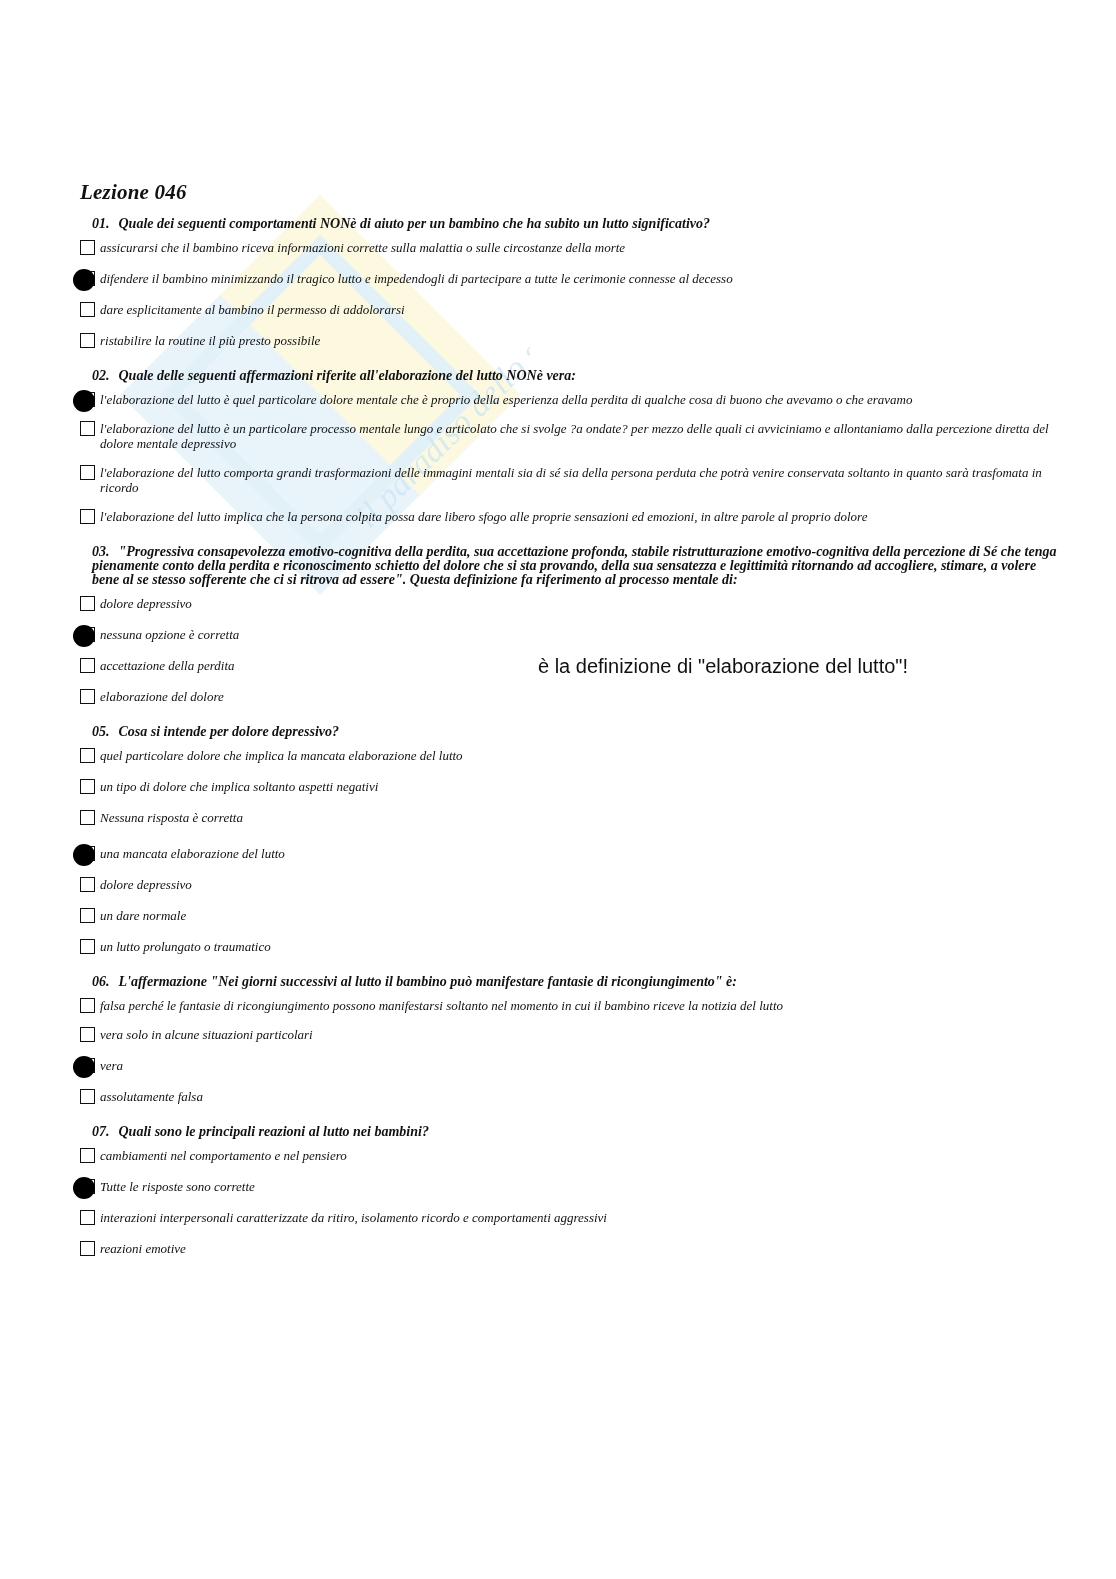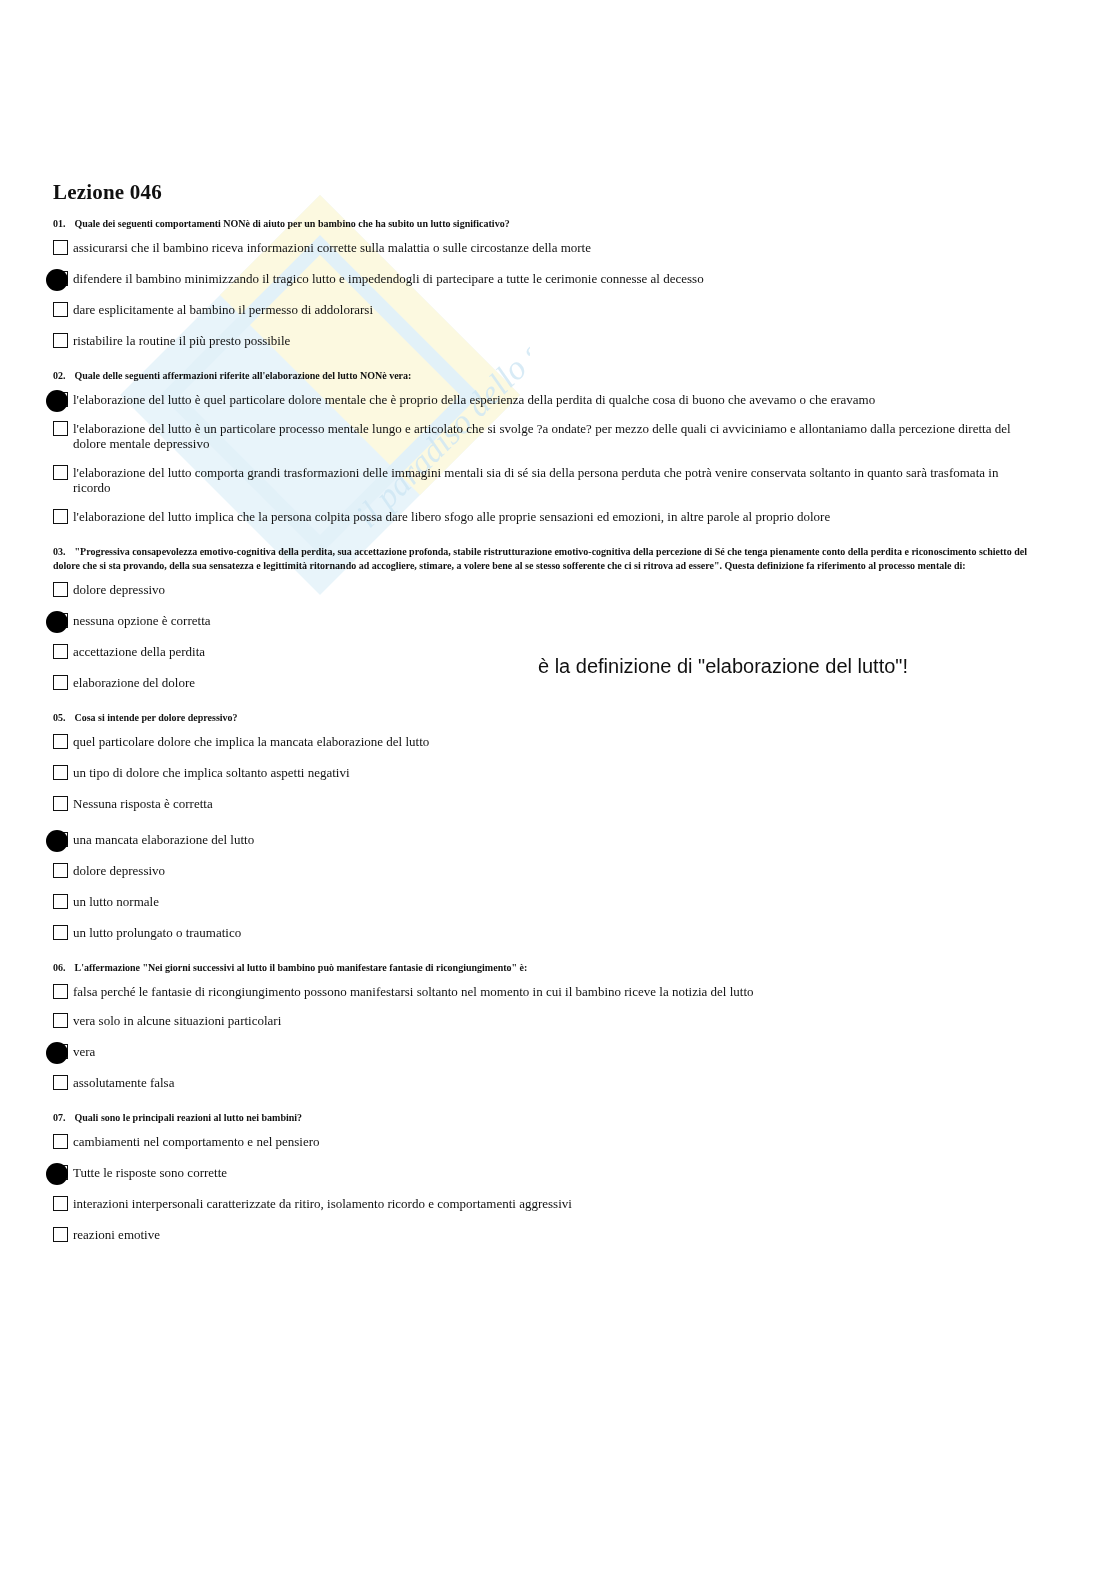--- a/index.html
+++ b/index.html
@@ -3,24 +3,24 @@
 <meta charset="utf-8">
 <style>
   html, body { margin: 0; padding: 0; }
   body {
     width: 1116px; height: 1579px; background: #ffffff; position: relative; overflow: hidden;
     font-family: "Liberation Serif", "DejaVu Serif", serif; color: #111;
   }
   .watermark {
     position: absolute; left: 110px; top: 185px; width: 420px; height: 420px; pointer-events: none; z-index: 0;
   }
-  .page { position: absolute; left: 53px; top: 180px; width: 980px; z-index: 1; }
+  .page { position: absolute; left: 80px; top: 180px; width: 980px; z-index: 1; font-style: italic; }
   h1 { font-size: 21px; font-weight: bold; margin: 0 0 12px 0; letter-spacing: 0.2px; }
   .q { margin-bottom: 21px; }
-  .q-title { font-size: 10px; font-weight: bold; margin: 0 0 9px 0; line-height: 14px; }
+  .q-title { font-size: 14px; font-weight: bold; margin: 0 0 9px 12px; line-height: 14px; }
   .q-title .num { margin-right: 9px; }
   .opt { position: relative; font-size: 13px; line-height: 15px; margin-bottom: 16px; padding-left: 20px; }
   .opt .box {
     position: absolute; left: 0; top: 0; width: 15px; height: 15px; border: 1.5px solid #111; box-sizing: border-box; background: #fff;
   }
   .opt .mark {
     position: absolute; left: -7px; top: -2px; width: 22px; height: 22px; border-radius: 50%; background: #000;
   }
   .opt.multi { margin-bottom: 14px; }
   .annotation {
@@ -66,21 +66,21 @@
       </div>
       <div class="q">
         <div class="q-title"><span class="num">05.</span><span>Cosa si intende per dolore depressivo?</span></div>
         <div class="opt"><span class="box"></span><span>quel particolare dolore che implica la mancata elaborazione del lutto</span></div>
         <div class="opt"><span class="box"></span><span>un tipo di dolore che implica soltanto aspetti negativi</span></div>
         <div class="opt"><span class="box"></span><span>Nessuna risposta è corretta</span></div>
       </div>
       <div class="q">
         <div class="opt"><span class="box"></span><span class="mark"></span><span>una mancata elaborazione del lutto</span></div>
         <div class="opt"><span class="box"></span><span>dolore depressivo</span></div>
-        <div class="opt"><span class="box"></span><span>un lutto normale</span></div>
+        <div class="opt"><span class="box"></span><span>un dare normale</span></div>
         <div class="opt"><span class="box"></span><span>un lutto prolungato o traumatico</span></div>
       </div>
       <div class="q">
         <div class="q-title"><span class="num">06.</span><span>L'affermazione "Nei giorni successivi al lutto il bambino può manifestare fantasie di ricongiungimento" è:</span></div>
         <div class="opt multi"><span class="box"></span><span>falsa perché le fantasie di ricongiungimento possono manifestarsi soltanto nel momento in cui il bambino riceve la notizia del lutto</span></div>
         <div class="opt"><span class="box"></span><span>vera solo in alcune situazioni particolari</span></div>
         <div class="opt"><span class="box"></span><span class="mark"></span><span>vera</span></div>
         <div class="opt"><span class="box"></span><span>assolutamente falsa</span></div>
       </div>
       <div class="q">

